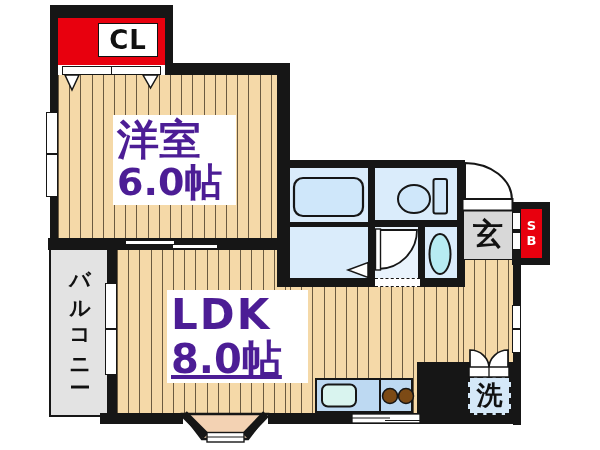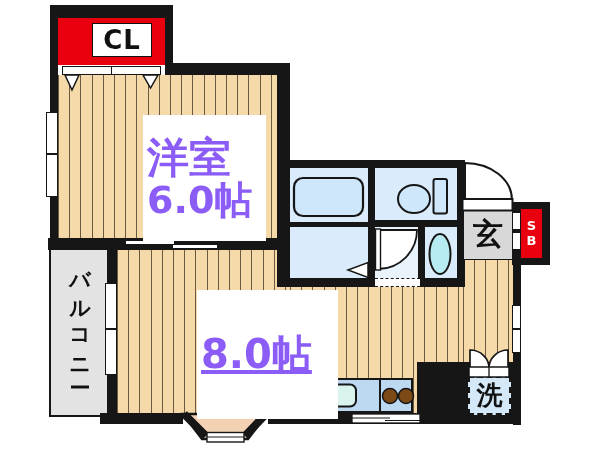--- a/index.html
+++ b/index.html
@@ -6,22 +6,22 @@
   .plan{position:relative;width:600px;height:450px;background:#fff;overflow:hidden;
         font-family:"DejaVu Sans","Liberation Sans",sans-serif;}
   .wall{position:absolute;background:var(--wall,#161616);}
   .floor{position:absolute;background:
       repeating-linear-gradient(90deg, var(--plank_line,#6b5a40) 0 1px, rgba(0,0,0,0) 1px 11.2px),
       var(--floor,#f5d9a8);}
   .blue{position:absolute;background:var(--room_blue,#daecfb);}
   .win{position:absolute;background:#fff;border:1.5px solid #161616;box-sizing:border-box;}
   .mull{position:absolute;background:#161616;}
   .whitebox{position:absolute;background:#fff;border:1.5px solid #161616;box-sizing:border-box;}
-  .label-box{position:absolute;background:#fff;color:#8b5cf6;display:flex;flex-direction:column;
-             justify-content:center;padding:18px 4px;line-height:1.06;font-weight:600;margin-left:30px;}
+  .label-box{position:absolute;background:#fff;color:#4c1d95;display:flex;flex-direction:column;
+             justify-content:center;padding:0 4px;line-height:1.06;font-weight:600;}
   .genkan{position:absolute;background:var(--genkan_gray,#d8d8d8);border:1.5px solid #161616;
           display:flex;align-items:center;justify-content:center;box-sizing:border-box;
           font-size:30px;font-weight:600;color:#111;}
   .balcony{position:absolute;background:var(--balcony_gray,#e3e3e3);
            border-left:2px solid #161616;border-bottom:2px solid #161616;box-sizing:border-box;}
   .balcony-label{position:absolute;writing-mode:vertical-rl;text-orientation:mixed;
                  font-size:21px;font-weight:600;color:#111;letter-spacing:6px;}
   .redbox{position:absolute;background:var(--red,#e8000e);}
   .cl-tag{position:absolute;background:#fff;border:1px solid #111;display:flex;align-items:center;
           justify-content:center;font-size:26px;font-weight:600;color:#111;letter-spacing:1px;}
@@ -84,21 +84,21 @@
 
   <div class="whitebox" style="left:125px;top:240px;width:50px;height:5px;border-width:1px;"></div>
   <div class="whitebox" style="left:172px;top:244px;width:46px;height:5px;border-width:1px;"></div>
 
   <div class="whitebox" style="left:62px;top:66px;width:50px;height:9px;"></div>
   <div class="whitebox" style="left:111px;top:66px;width:50px;height:9px;"></div>
 
   <div class="dashed-th" style="left:375px;top:278px;width:45px;height:9px;"></div>
 
   <div class="redbox" style="left:58px;top:18px;width:107px;height:47px;"></div>
-  <div class="cl-tag" style="left:92px;top:23px;width:58px;height:32px;">
+  <div class="cl-tag" style="left:98px;top:23px;width:58px;height:32px;">
     <span>CL</span>
   </div>
 
   <div class="genkan" style="left:463px;top:209px;width:50px;height:51px;">
     <span>玄</span>
   </div>
   <div class="whitebox" style="left:512px;top:212px;width:9px;height:18px;"></div>
   <div class="whitebox" style="left:512px;top:232px;width:9px;height:18px;"></div>
   <div class="redbox sb" style="left:521px;top:209px;width:21px;height:49px;">
     <span>S</span>
@@ -151,17 +151,18 @@
     <line x1="266" y1="414" x2="245" y2="436" stroke="#161616" stroke-width="8"></line>
     <rect x="207" y="432.5" width="37" height="9.5" fill="#fff" stroke="#161616" stroke-width="1.4"></rect>
     <line x1="207" y1="437" x2="244" y2="437" stroke="#161616" stroke-width="1.2"></line>
   </svg>
 
   <div class="label-box" style="left:113px;top:115px;width:115px;height:90px;">
     <span style="font-size:42px;">洋室</span>
     <span style="font-size:38px;">6.0帖</span>
   </div>
   <div class="label-box" style="left:167px;top:290px;width:133px;height:93px;">
+    <span style="font-size:42px;letter-spacing:2px;">LDK</span>
     <span style="font-size:40px;text-decoration:underline;">8.0帖</span>
   </div>
   <div class="balcony-label" style="left:66px;top:256px;height:158px;">バルコニー</div>
 
 </div>
 
 </body></html>

